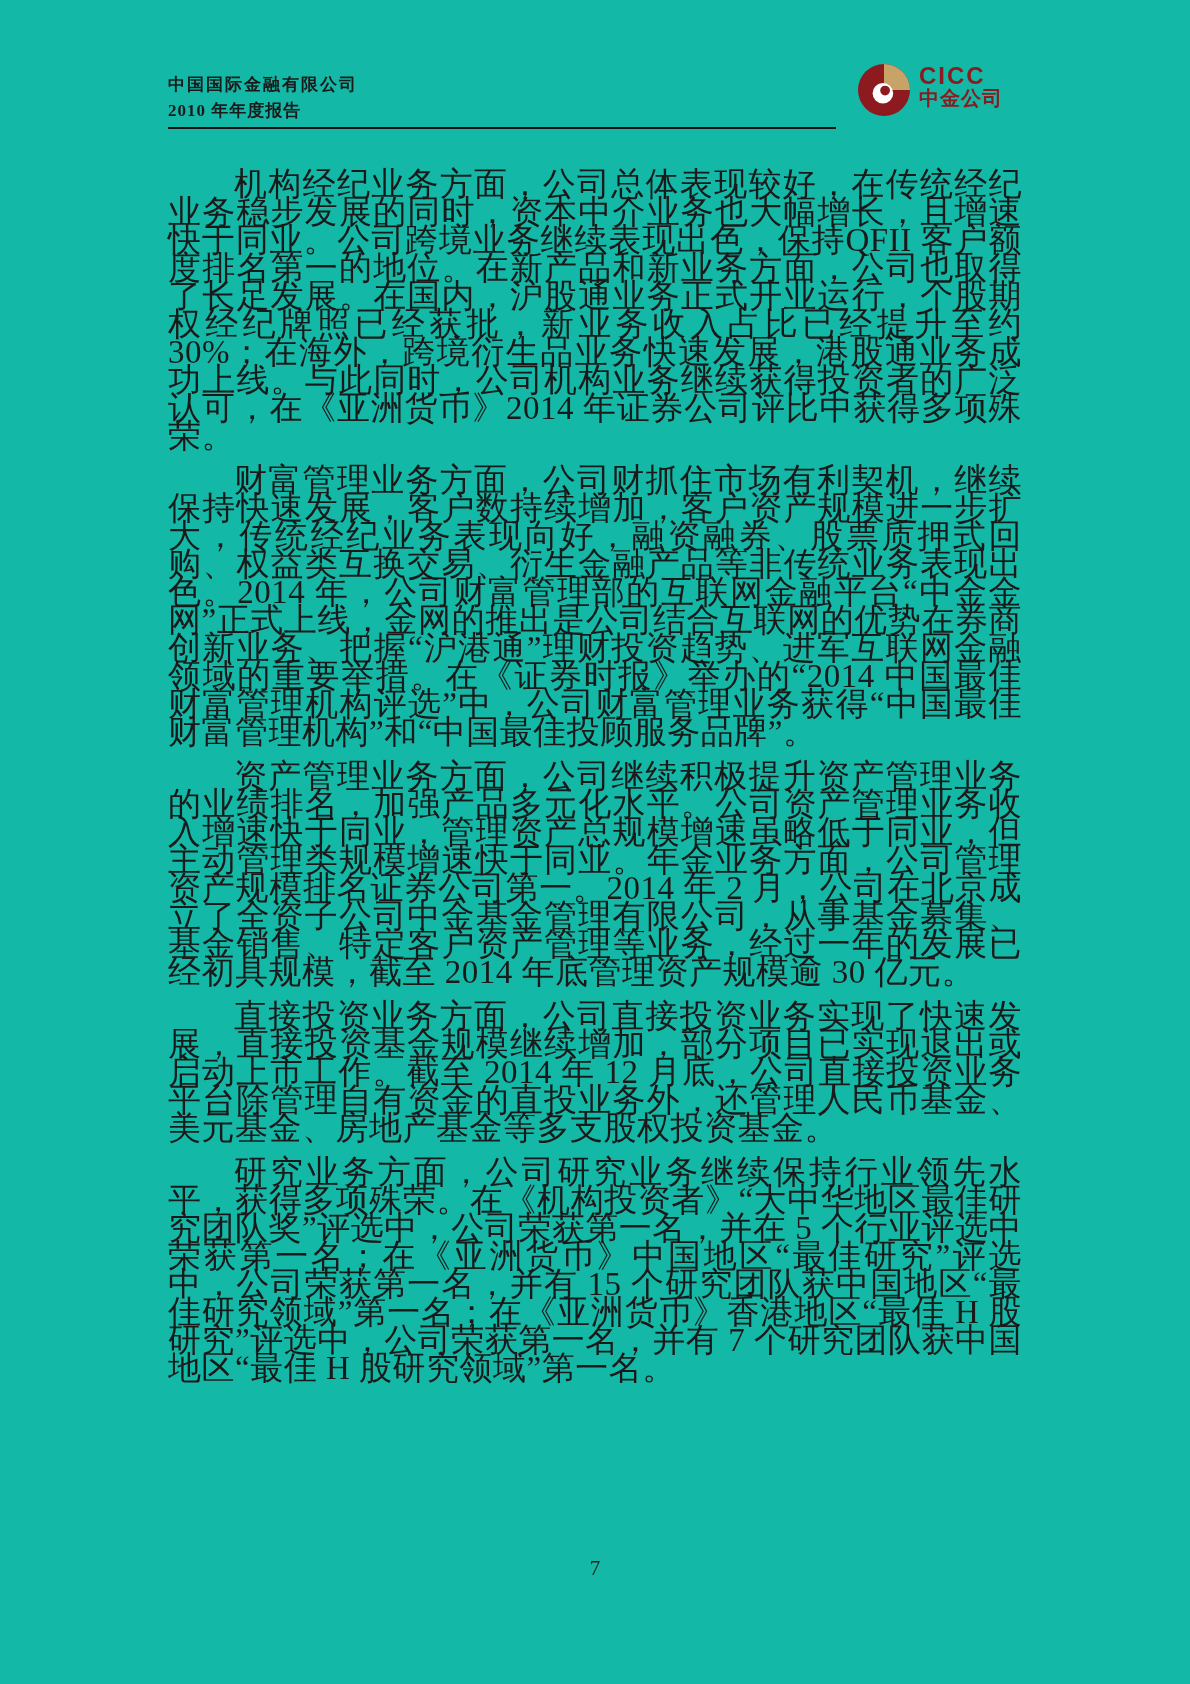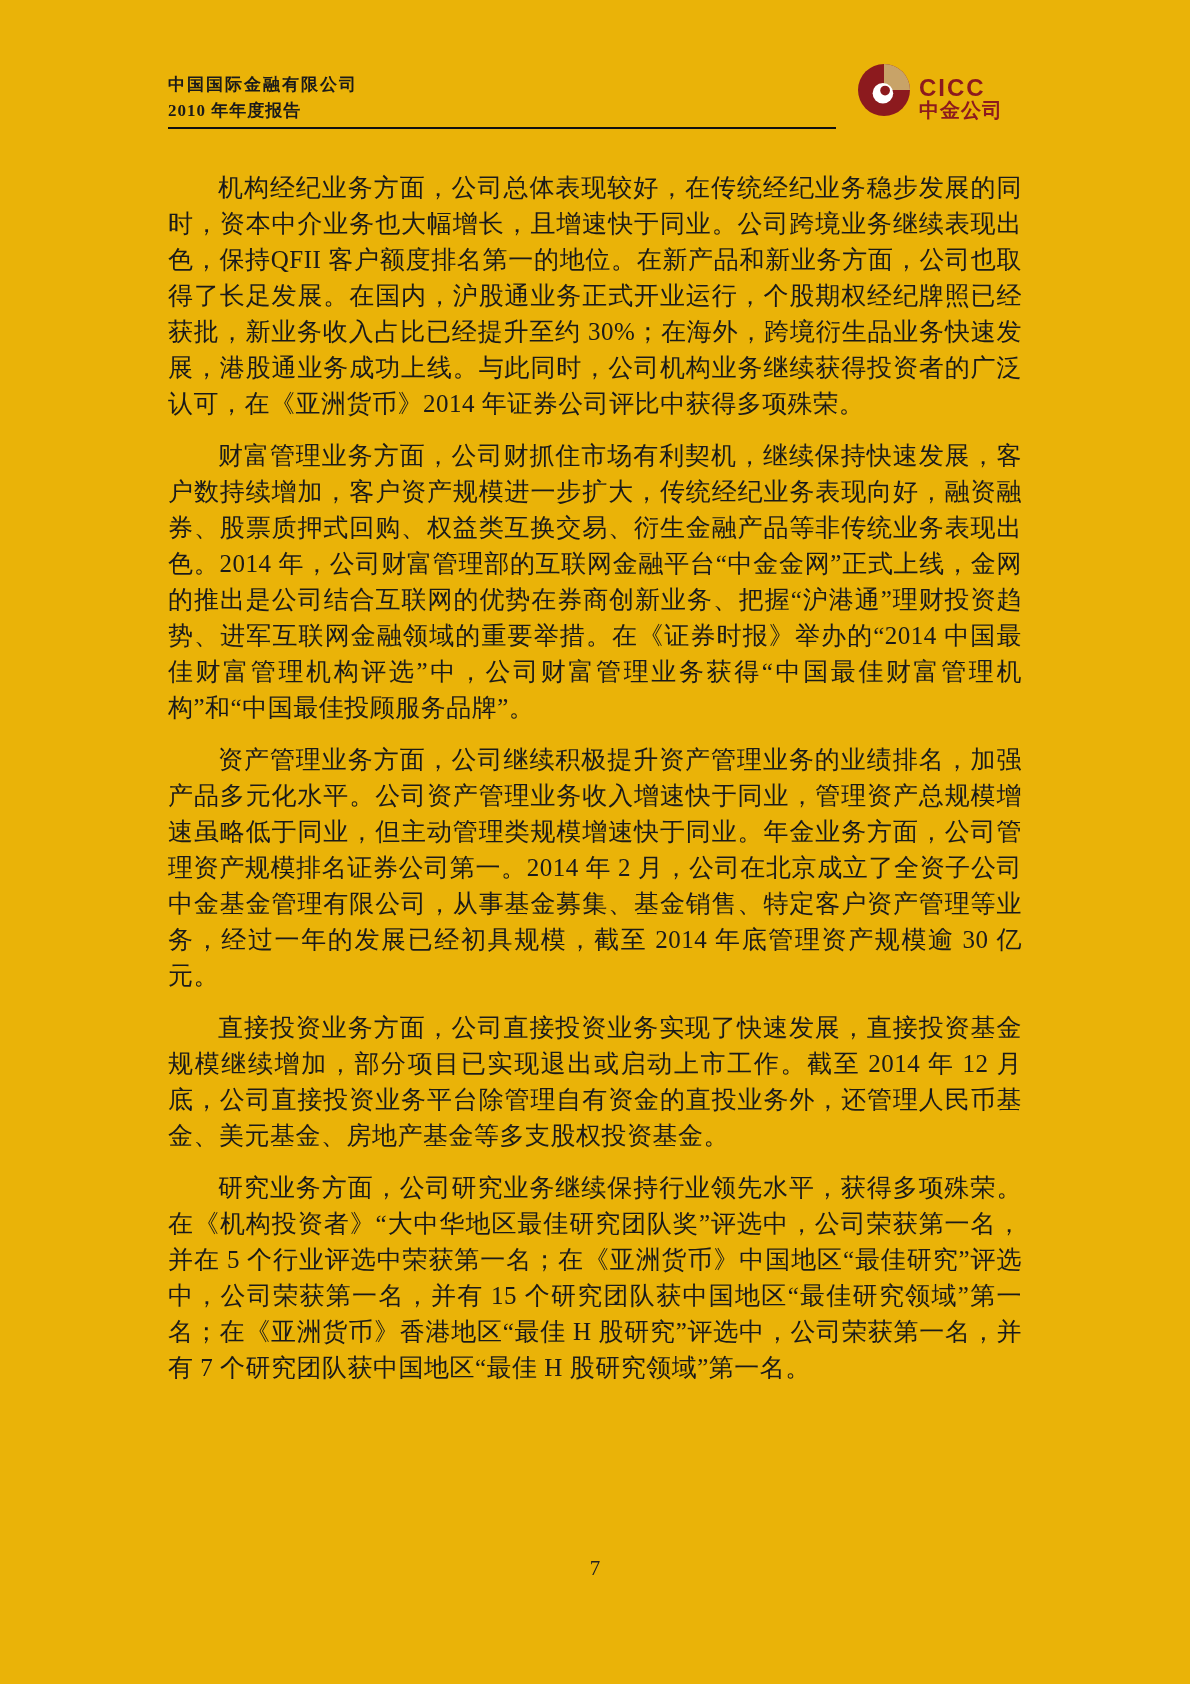--- a/index.html
+++ b/index.html
@@ -2,21 +2,21 @@
 <html><head>
 <meta charset="utf-8">
 <style>
   * { margin: 0; padding: 0; box-sizing: border-box; }
   html, body { background: #e8e8e8; }
   .page {
     position: relative;
     width: 1190px;
     height: 1684px;
     margin: 0 auto;
-    background: #eab308;
+    background: #14b8a6;
     font-family: "Liberation Serif", "DejaVu Serif", serif;
     color: #1a1a1a;
     overflow: hidden;
   }
   
   .header-left {
     position: absolute;
     left: 168px;
     top: 72px;
   }
@@ -38,21 +38,21 @@
     top: 127px;
     width: 668px;
     height: 2px;
     background: #111111;
   }
   .logo {
     position: absolute;
     left: 858px;
     top: 64px;
     display: flex;
-    align-items: flex-end;
+    align-items: flex-start;
     gap: 9px;
   }
   .logo-text { font-family: "Liberation Sans", "DejaVu Sans", sans-serif; }
   .logo-brand-en {
     font-size: 24px;
     font-weight: bold;
     letter-spacing: 2px;
     line-height: 24px;
   }
   .logo-brand-zh {
@@ -62,22 +62,22 @@
     line-height: 20px;
   }
   
   .report-body {
     position: absolute;
     left: 168px;
     top: 170px;
     width: 854px;
   }
   .report-body p {
-    font-size: 25px;
-    line-height: 36px;
+    font-size: 33px;
+    line-height: 28px;
     text-align: justify;
     text-indent: 2em;
     margin-bottom: 16px;
     letter-spacing: 0.5px;
   }
   
   .page-footer {
     position: absolute;
     left: 0;
     top: 1556px;

